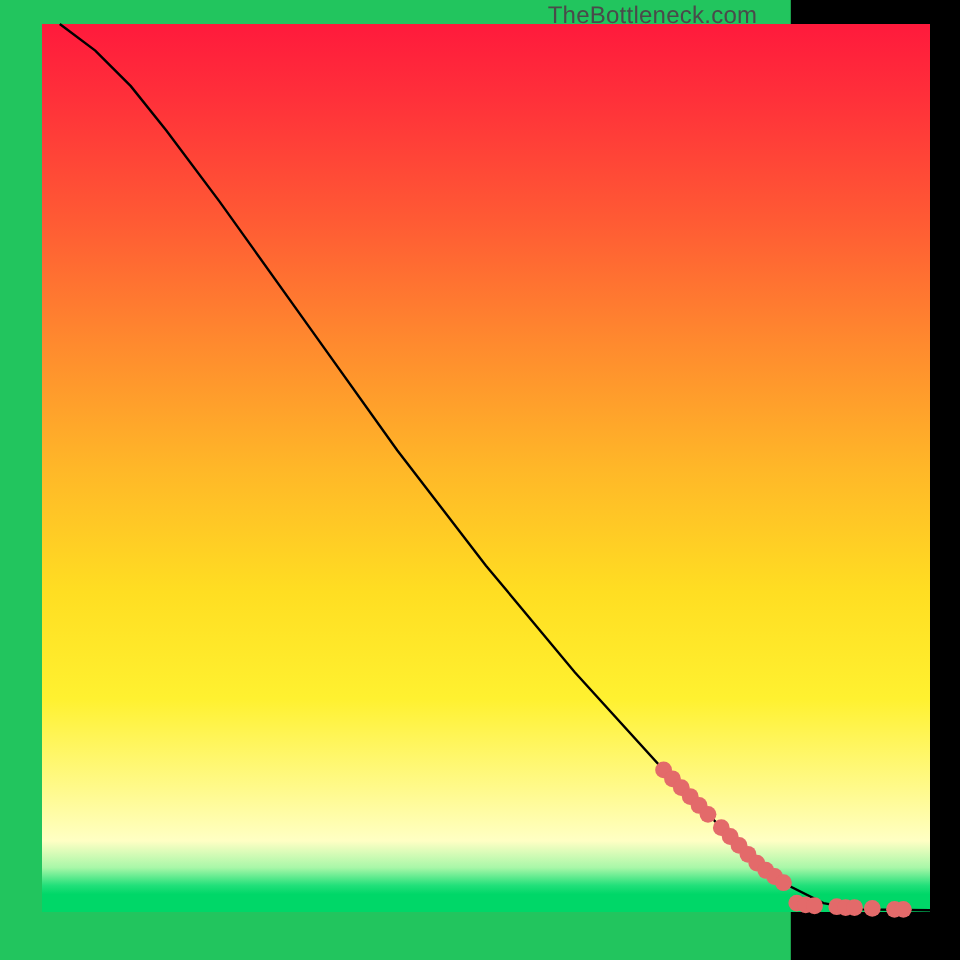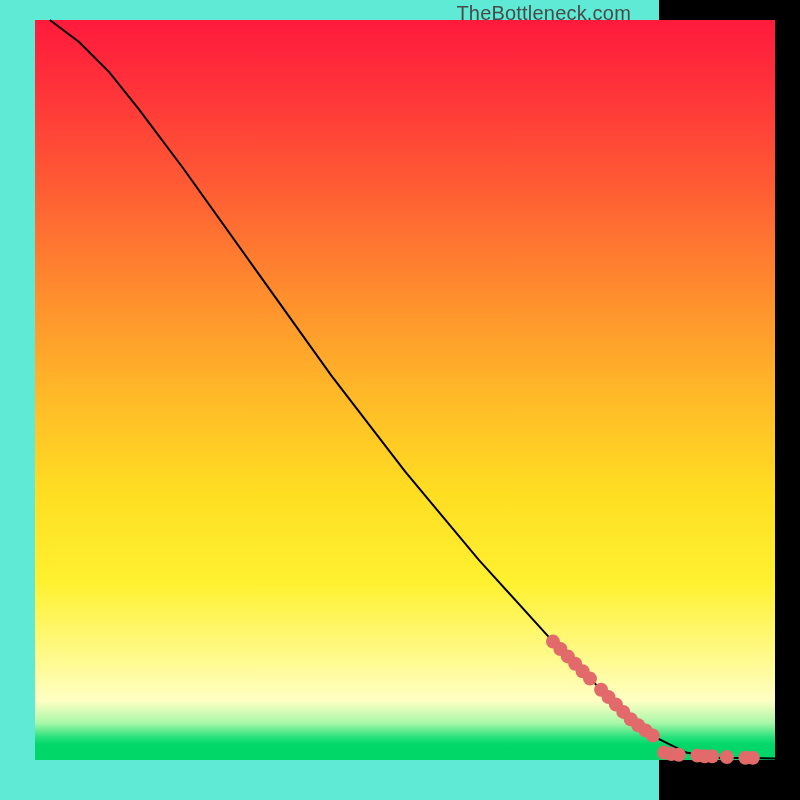--- a/index.html
+++ b/index.html
@@ -8,21 +8,21 @@
     width: 800px;
     height: 800px;
     background: #000;
     font-family: Arial, Helvetica, sans-serif;
     overflow: hidden;
   }
   .frame {
     position: relative;
     width: 659px;
     height: 800px;
-    background: #5eead4;
+    background: #22c55e;
   }
   .plot {
     position: absolute;
     left: 35px;
     top: 20px;
     width: 740px;
     height: 740px;
     
     background: linear-gradient(to bottom,
       #ff1a3c 0%,

